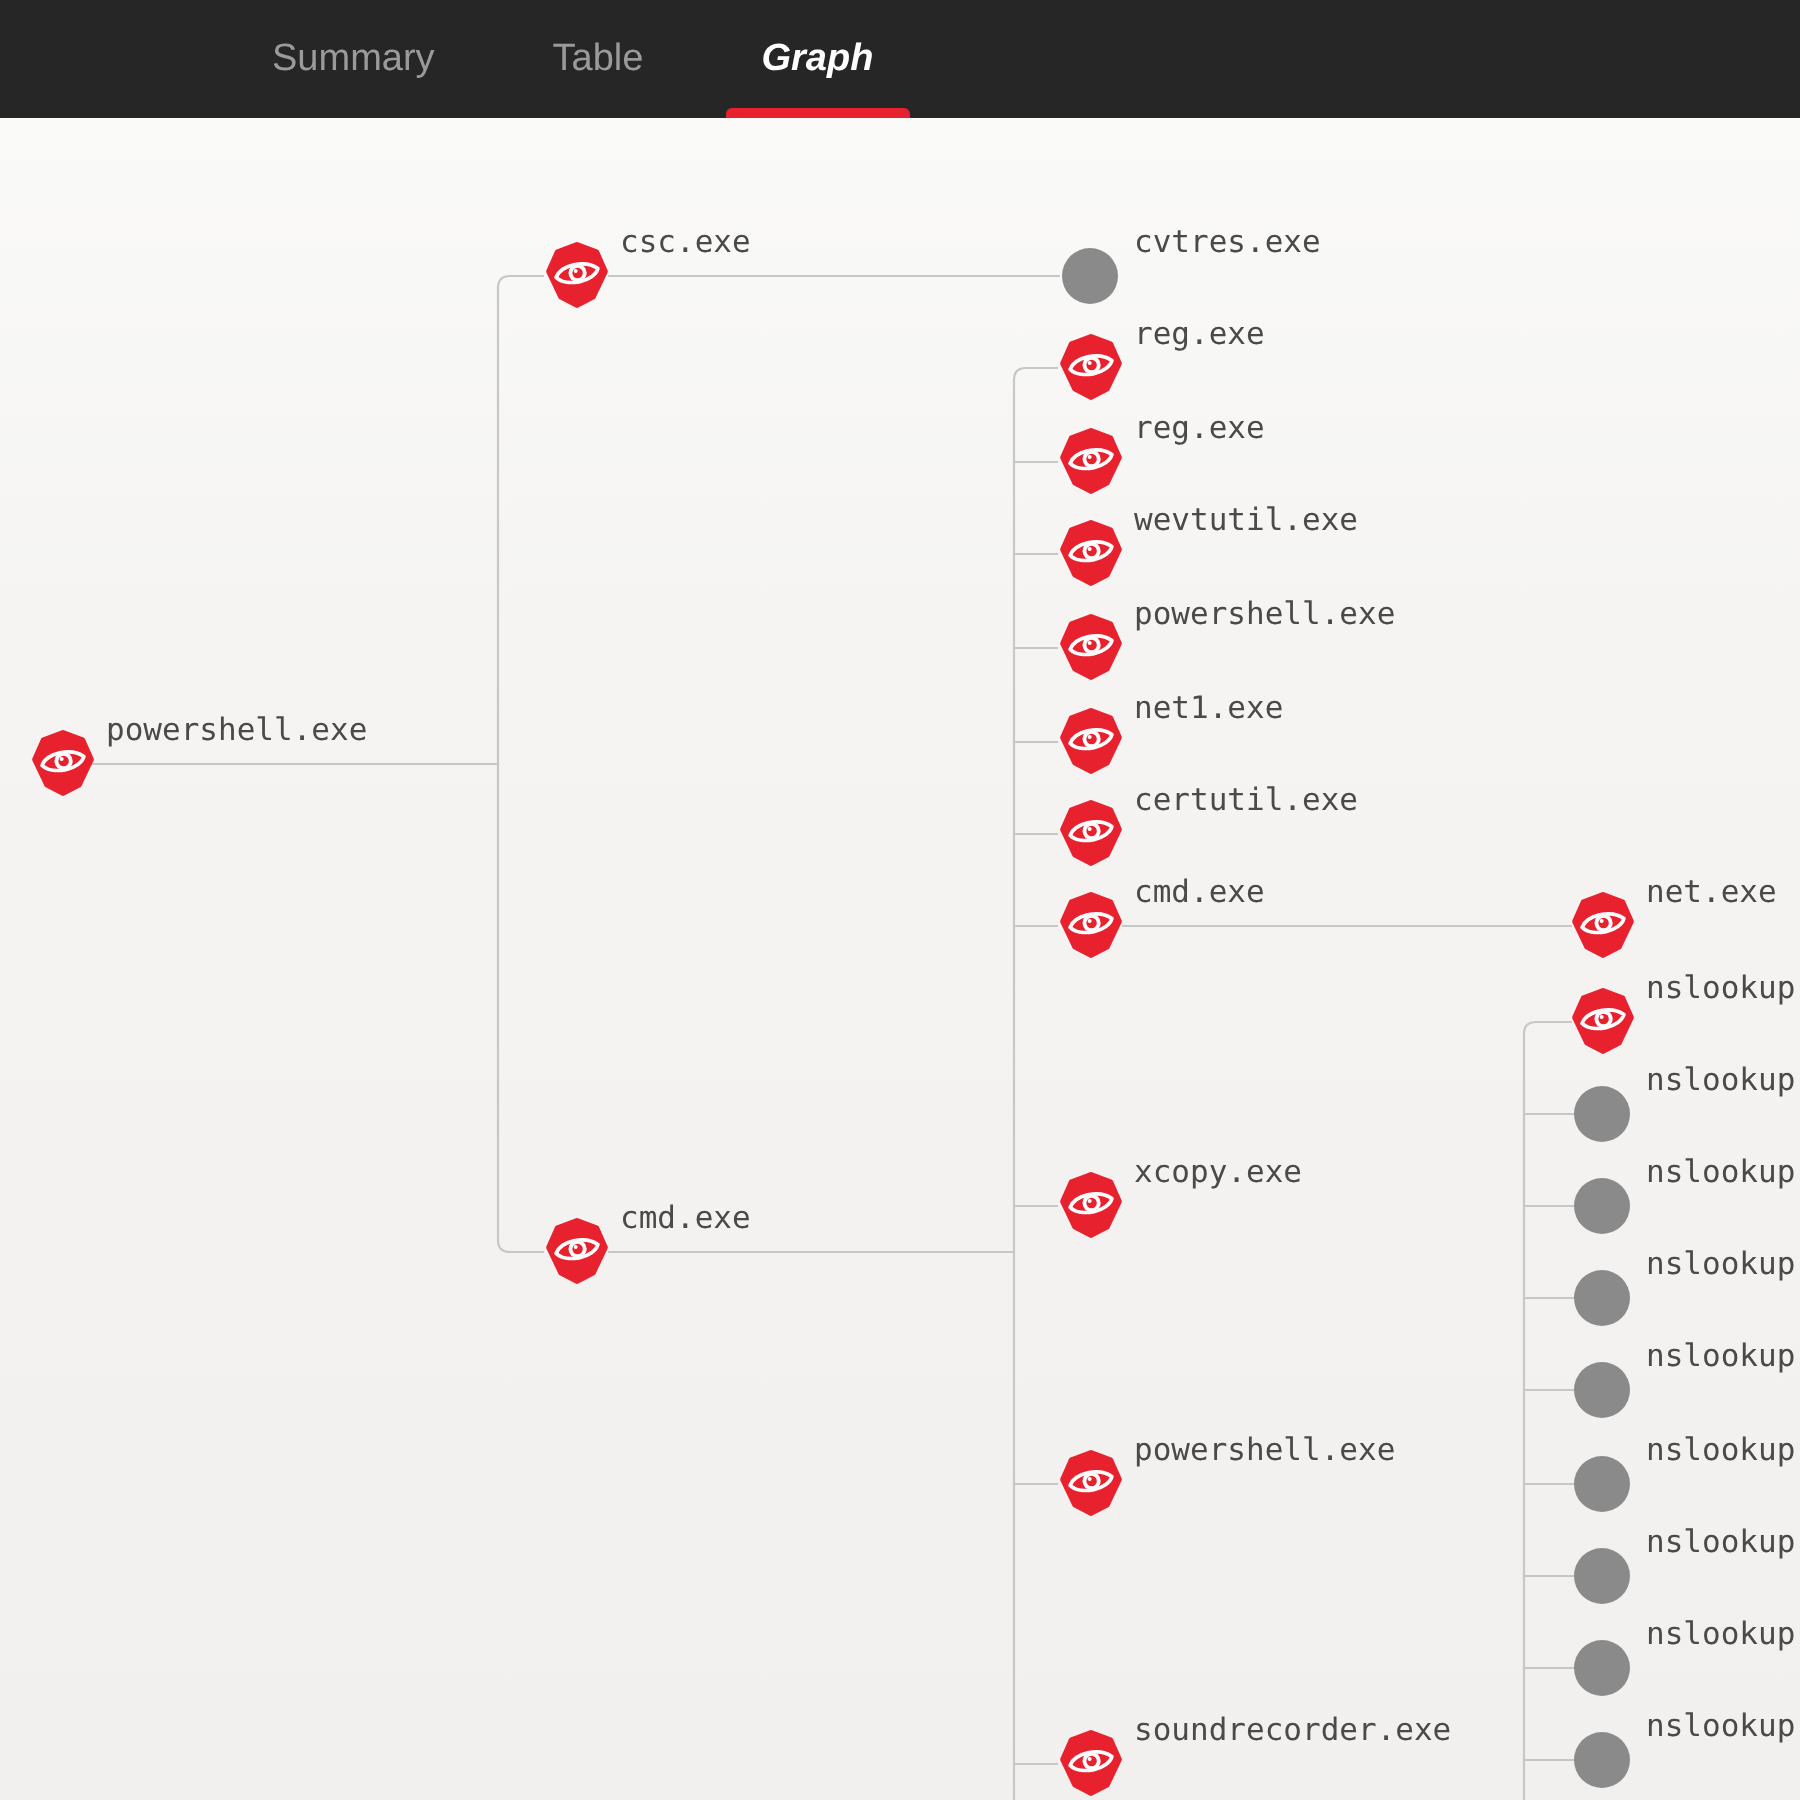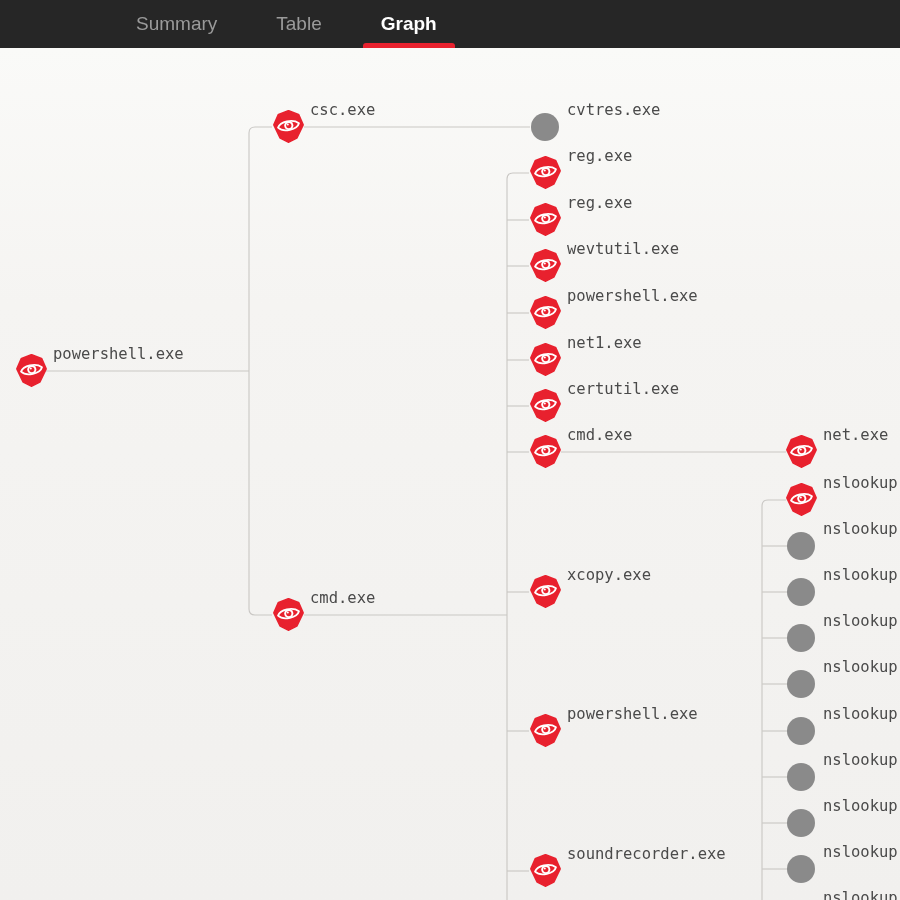--- a/index.html
+++ b/index.html
@@ -6,40 +6,41 @@
     margin: 0;
     padding: 0;
     width: 900px;
     height: 900px;
     overflow: hidden;
     background: var(--canvas-bg, #f5f4f2);
     font-family: "Liberation Sans", sans-serif;
   }
   
   .navbar {
-    height: 48px;
+    height: 59px;
     background: var(--navbar-bg, #262626);
     display: flex;
     align-items: stretch;
     padding-left: 136px;
     box-sizing: border-box;
   }
   .tab {
     display: flex;
     align-items: center;
     margin-right: 59px;
     font-size: 19px;
     color: var(--tab-inactive, #9a9a9a);
     position: relative;
     cursor: pointer;
     white-space: nowrap;
   }
   .tab.active {
     color: var(--tab-active, #ffffff);
     font-weight: bold;
+    font-style: italic;
   }
   .tab.active::after {
     content: "";
     position: absolute;
     left: -18px;
     right: -18px;
     bottom: 0;
     height: 5px;
     background: var(--accent-red, #e8212e);
     border-radius: 3px 3px 0 0;

